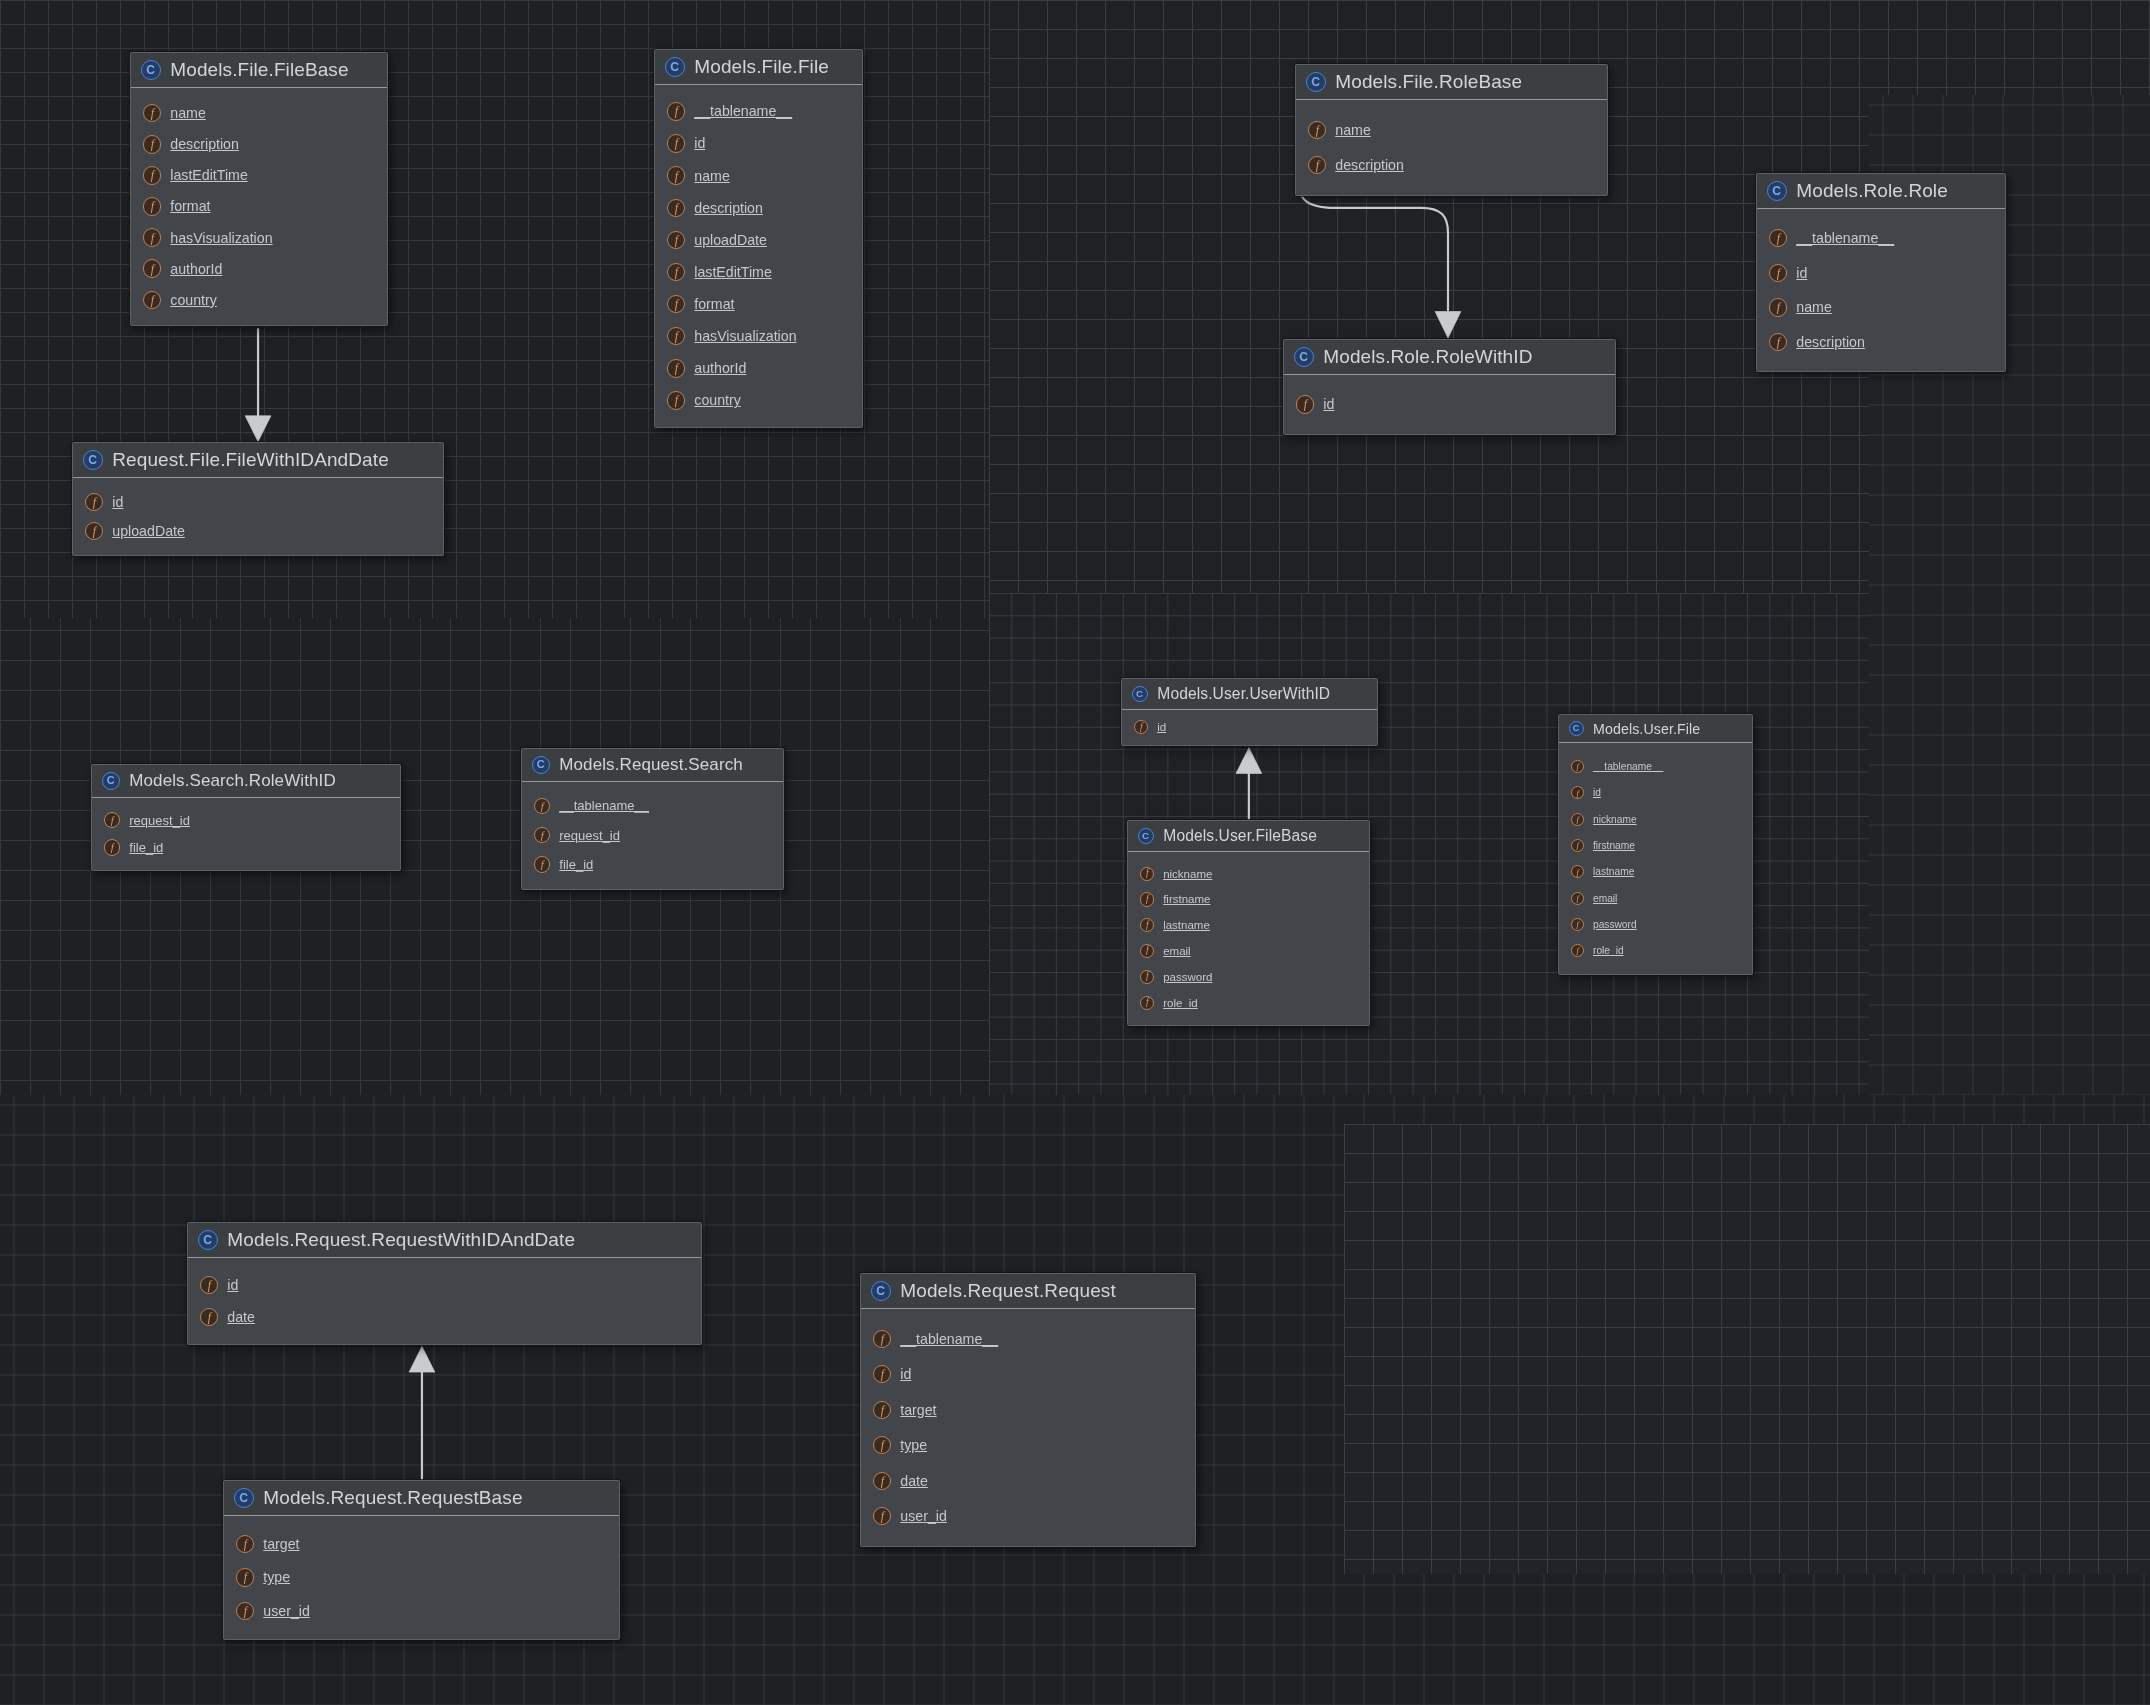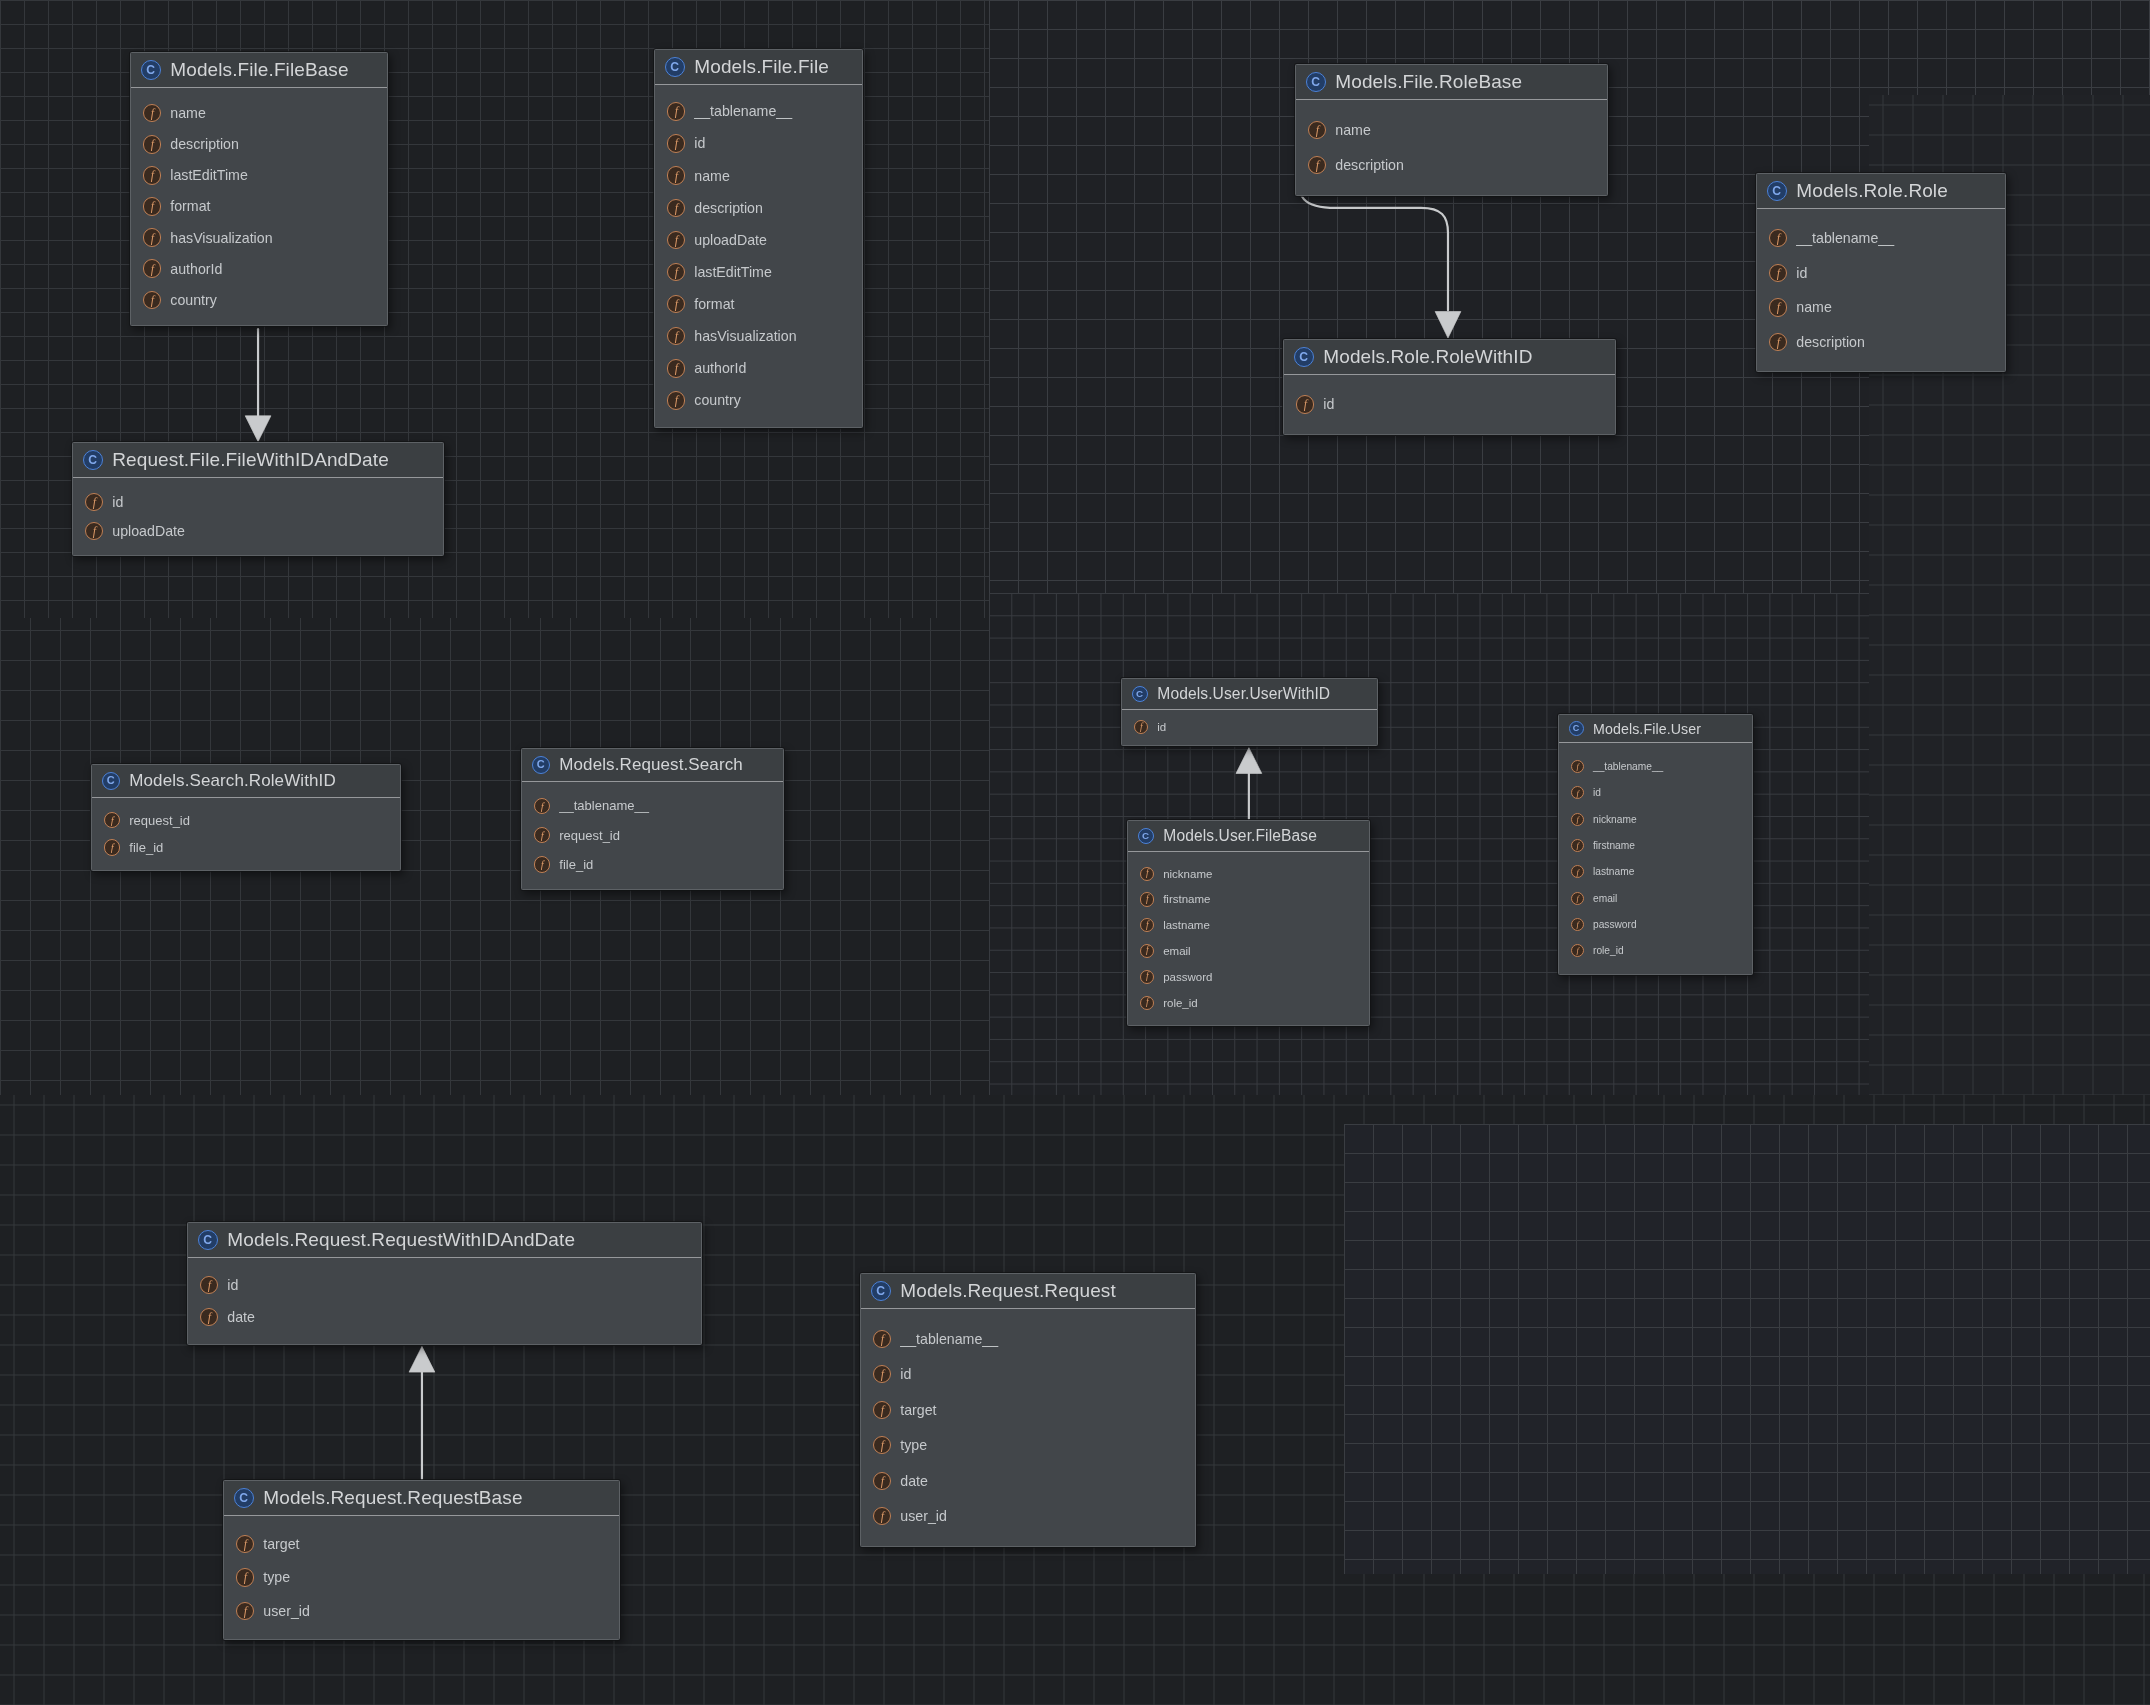--- a/index.html
+++ b/index.html
@@ -101,20 +101,21 @@
   .row {
     display: flex;
     align-items: center;
     gap: 8.8px;
     padding-left: 12.2px;
   }
   .flabel {
     color: var(--c-field, #c6c9cc);
     font-size: var(--field);
     white-space: nowrap;
+    text-decoration: underline;
   }
   .cicon, .ficon {
     flex: 0 0 auto;
     display: flex;
     align-items: center;
     justify-content: center;
     border-radius: 50%;
     box-sizing: border-box;
     line-height: 1;
   }
@@ -400,21 +401,21 @@
         </div>
         <div class="row">
           <span class="ficon">f</span>
           <span class="flabel">role_id</span>
         </div>
       </div>
     </div>
     <div class="classbox size-xs" style="left: 1558px; top: 714px; width: 195px; height: 261px;">
       <div class="hdr">
         <span class="cicon">C</span>
-        <span class="title">Models.File.User</span>
+        <span class="title">Models.User.File</span>
       </div>
       <div class="bdy">
         <div class="row">
           <span class="ficon">f</span>
           <span class="flabel">__tablename__</span>
         </div>
         <div class="row">
           <span class="ficon">f</span>
           <span class="flabel">id</span>
         </div>

